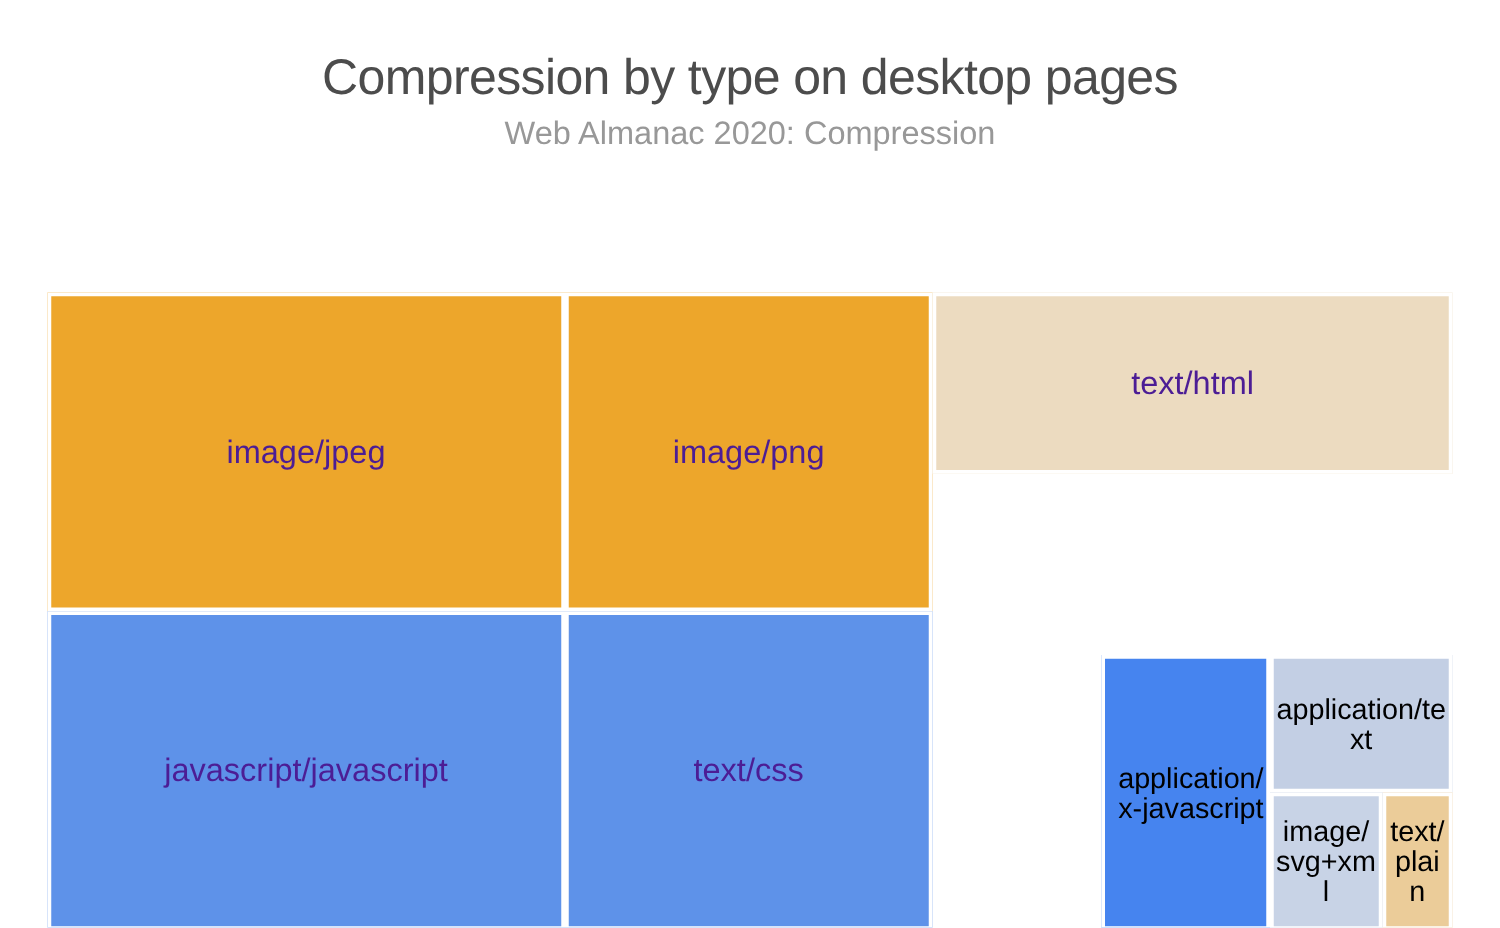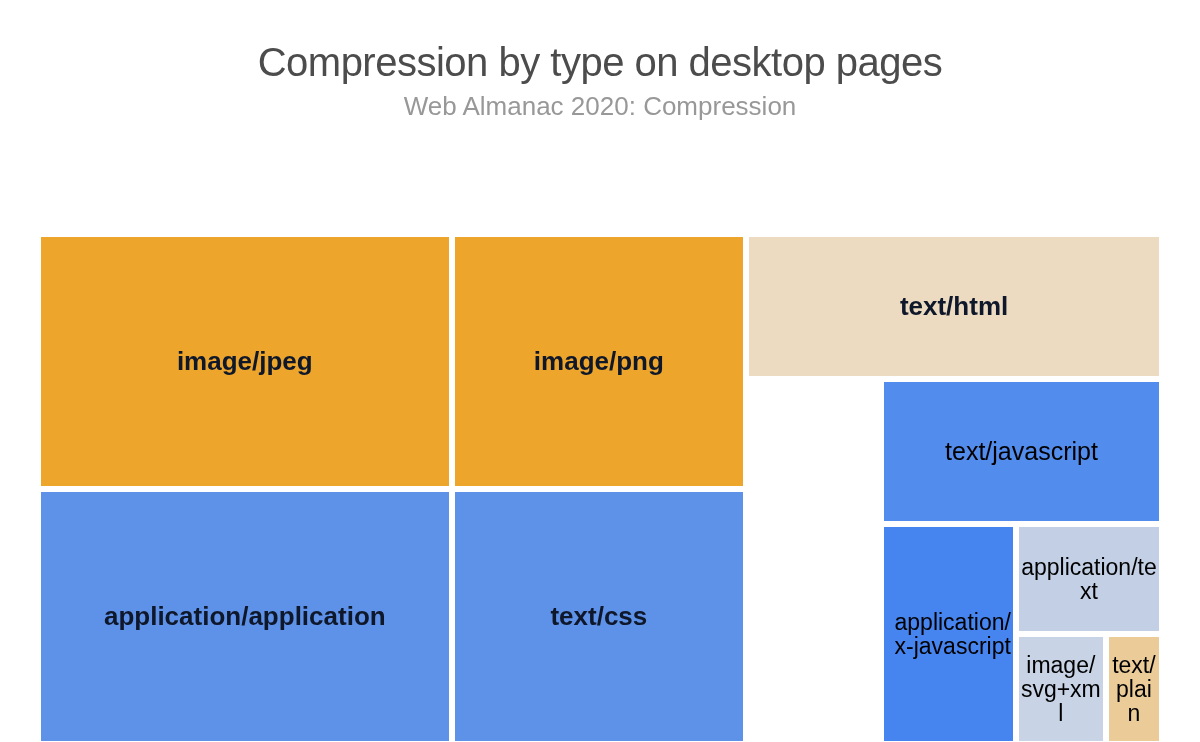--- a/index.html
+++ b/index.html
@@ -68,21 +68,21 @@
   }
   .orange { background: #eda62b; }
   .beige  { background: #ecdbc0; }
   .blue   { background: #5e92e9; }
   .blue2  { background: #4684ef; }
   .blue3  { background: #528ced; }
   .lav    { background: #c3cfe4; }
   .lav2   { background: #c8d3e6; }
   .tan    { background: #ebcc99; }
 
-  .lbl-xl { font-size: 26px; color:#0f172a;font-weight:bold; }
+  .lbl-xl { font-size: 26px; color:#4c1d95; }
   .lbl-lg { font-size: 25px; color:#000; }
   .lbl-sm { font-size: 23px; color:#000; line-height:1.05; }
 </style>
 </head>
 <body>
 
 <div class="container">
 
   <div class="title">Compression by type on desktop pages</div>
   <div class="subtitle">Web Almanac 2020: Compression</div>
@@ -92,35 +92,32 @@
 
     <div class="cell orange" style="left:0%; top:12%; width:36.8%; height:44%;">
       <span class="lbl-xl">image/jpeg</span>
     </div>
 
     <div class="cell orange" style="left:36.8%; top:12%; width:26.2%; height:44%;">
       <span class="lbl-xl">image/png</span>
     </div>
 
     <div class="cell blue" style="left:0%; top:56%; width:36.8%; height:44%;">
-      <span class="lbl-xl">application/application</span>
+      <span class="lbl-xl">javascript/javascript</span>
     </div>
 
     <div class="cell blue" style="left:36.8%; top:56%; width:26.2%; height:44%;text-align:right;">
       <span class="lbl-xl">text/css</span>
     </div>
 
     <div class="cell beige" style="left:63%; top:12%; width:37%; height:25%;">
       <span class="lbl-xl">text/html</span>
     </div>
 
 
-    <div class="cell blue3" style="left:75%; top:37%; width:25%; height:25%;">
-      <span class="lbl-lg">text/javascript</span>
-    </div>
 
     <div class="cell blue2" style="left:75%; top:62%; width:12%; height:38%;text-align:right;">
       <span class="lbl-sm">application/x-javascript</span>
     </div>
 
     <div class="cell lav" style="left:87%; top:62%; width:13%; height:19%;">
       <span class="lbl-sm">application/text</span>
     </div>
 
     <div class="cell tan" style="left:95%; top:81%; width:5%; height:19%;">

